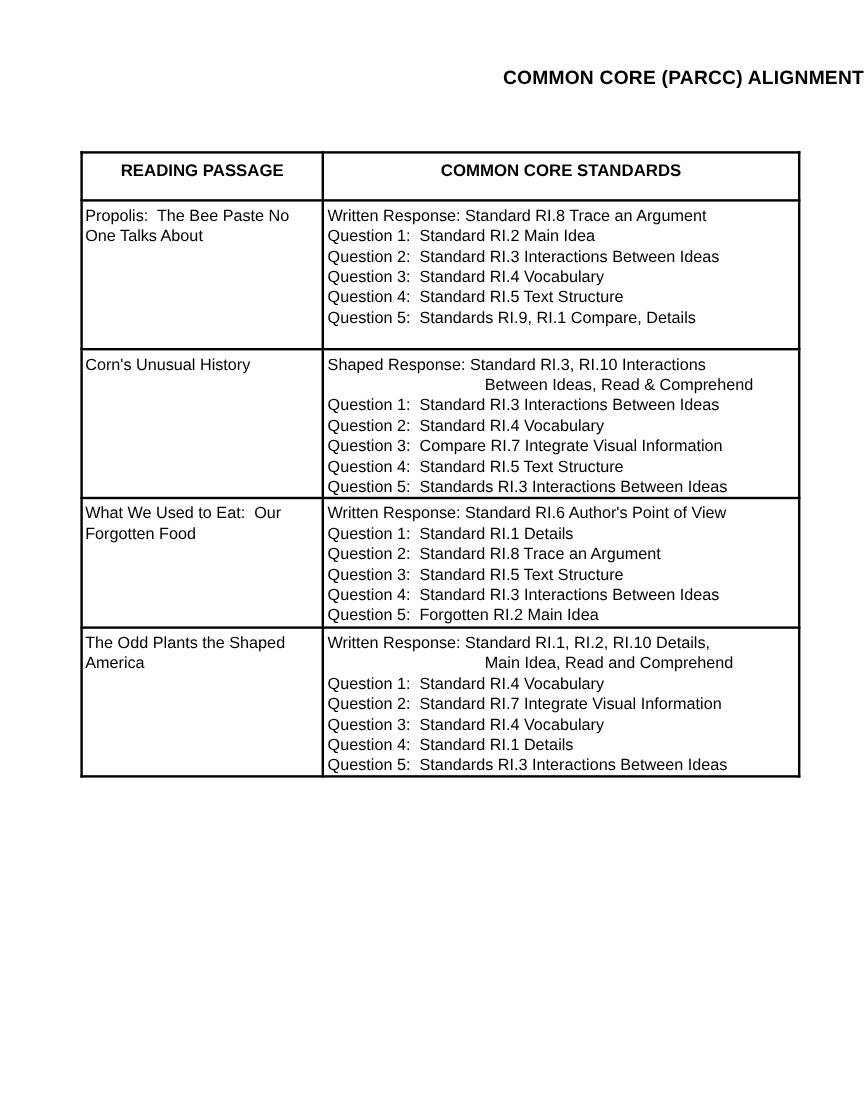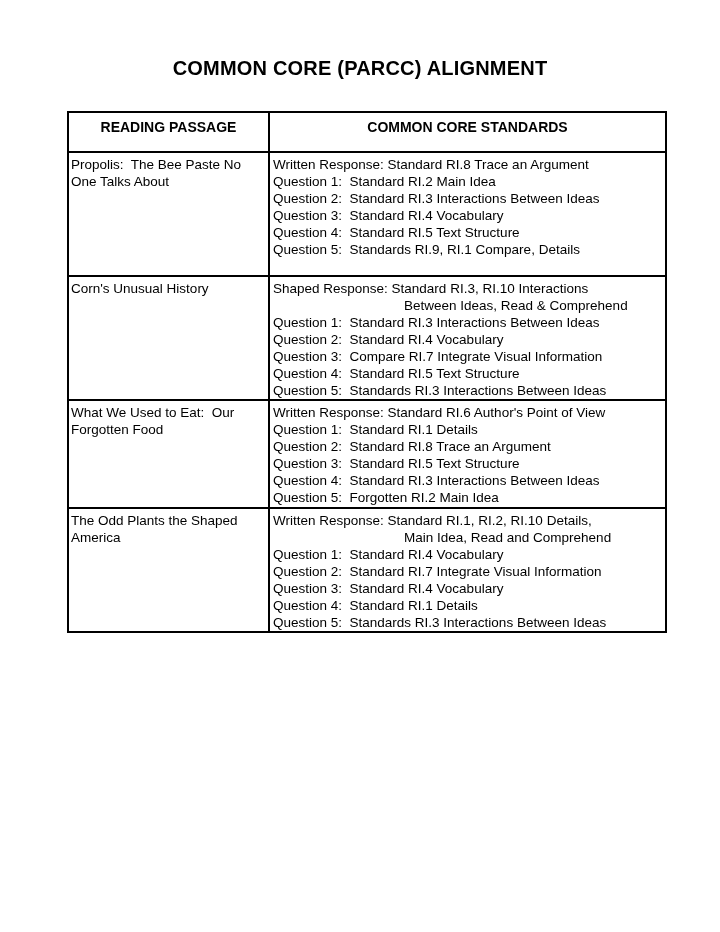--- a/index.html
+++ b/index.html
@@ -16,29 +16,29 @@
     position: relative;
     width: 720px;
     height: 932px;
     background: #ffffff;
   }
   .doc-title {
     position: absolute;
     top: 57px;
     left: 0;
     width: 720px;
-    text-align: center;
-    font-size: 20px;
+    text-align: right;
+    font-size: 16px;
     font-weight: bold;
     letter-spacing: 0.2px;
     white-space: pre;
   }
   table.alignment-table {
     position: absolute;
-    top: 111px;
+    top: 126px;
     left: 67px;
     width: 598px;
     border-collapse: collapse;
     table-layout: fixed;
   }
   table.alignment-table th,
   table.alignment-table td {
     border: 2px solid #000000;
     vertical-align: top;
     box-sizing: border-box;

